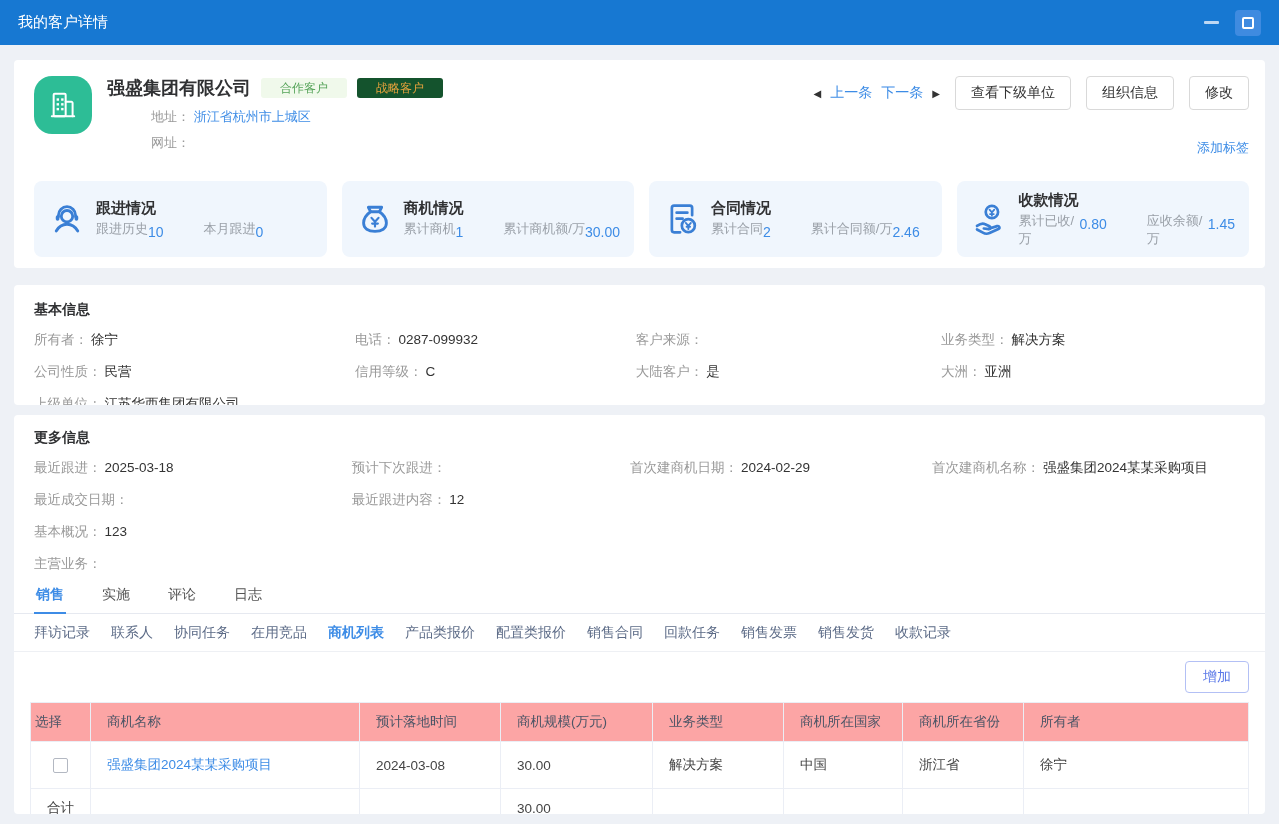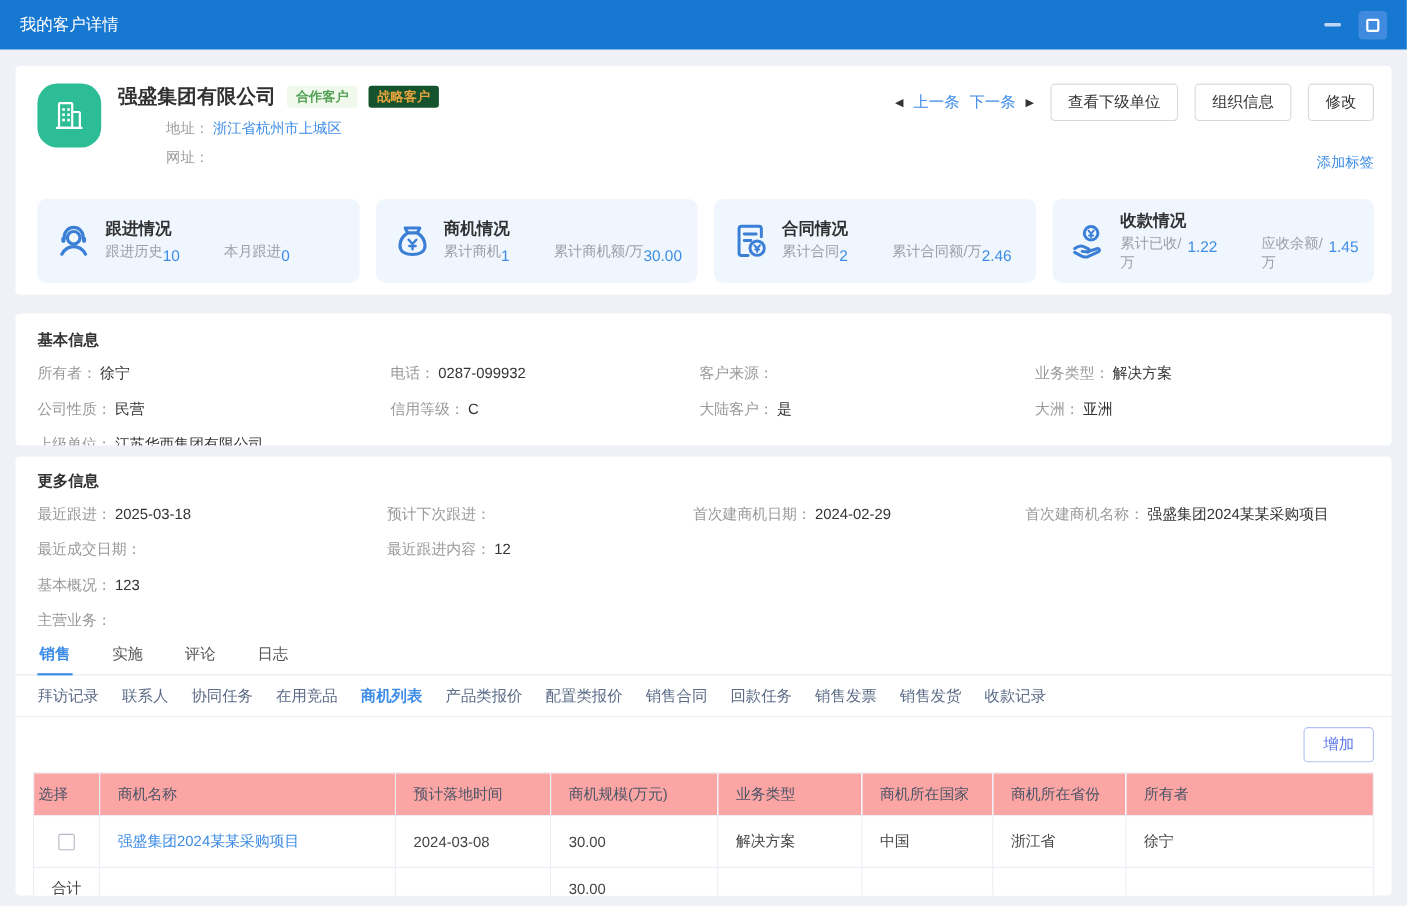--- a/index.html
+++ b/index.html
@@ -19,21 +19,21 @@
   .panel { background:#fff; margin:0 14px; border-radius:4px; }
 
   
   .panel-header { margin-top:15px; height:208px; padding:16px 16px 14px 20px; overflow:hidden; }
   .header-top { display:flex; }
   .avatar { width:58px; height:58px; background:#2dbd96; border-radius:18px; display:flex;
     align-items:center; justify-content:center; flex:none; }
   .company-block { margin-left:15px; }
   .company-line { display:flex; align-items:center; }
   .company-name { font-size:18px; font-weight:bold; color:#303133; }
-  .tag { font-size:12px; padding:3px 8px; border-radius:3px; margin-left:10px; line-height:1.2;font-weight:bold; }
+  .tag { font-size:12px; padding:3px 19px; border-radius:3px; margin-left:10px; line-height:1.2; }
   .tag-green { color:#54a358; background:#f0f9eb; }
   .tag-orange { color:#e6a23c; background:#14532d; }
   .addr-line { margin-top:8px; font-size:13px; color:#999;margin-left:44px; }
   .link { color:#3d8ce6; text-decoration:none; cursor:pointer; }
   .header-actions { margin-left:auto; display:flex; flex-direction:column; align-items:flex-end; }
   .nav-row { display:flex; align-items:center; gap:9px; font-size:14px; }
   .arrow { color:#333; font-size:10px; }
   .hdr-btn { background:#fff; border:1px solid #d9d9d9; border-radius:4px; padding:7px 15px;
     font-size:14px; color:#333; cursor:pointer; margin-left:6px;
     font-family:"Liberation Sans","DejaVu Sans",sans-serif; }
@@ -232,21 +232,21 @@
           <path d="M11.7 6.1l1.5 1.7 1.5-1.7M13.2 7.8v2.1M12 8.9h2.4" stroke-width="1.1"></path>
           <path d="M3.8 16.4c2-1.4 3.4-1.9 4.8-1.2l3.1 1.4c1 .5.6 1.9-.5 1.8l-3.1-.4"></path>
           <path d="M11.2 18.2l5.3-1.7c1.4-.4 2 1.2.8 1.8l-5.6 2.6c-1.4.6-2.9.5-4.2-.3l-3.7-2"></path>
         </g>
       </svg>
       <div>
         <div class="card-title">收款情况</div>
         <div class="card-metrics">
           <div class="metric">
             <span class="m-label">累计已收/万</span>
-            <span class="m-value">1.22</span>
+            <span class="m-value">0.80</span>
           </div>
           <div class="metric">
             <span class="m-label">应收余额/万</span>
             <span class="m-value">1.45</span>
           </div>
         </div>
       </div>
     </div>
   </div>
 </div>

